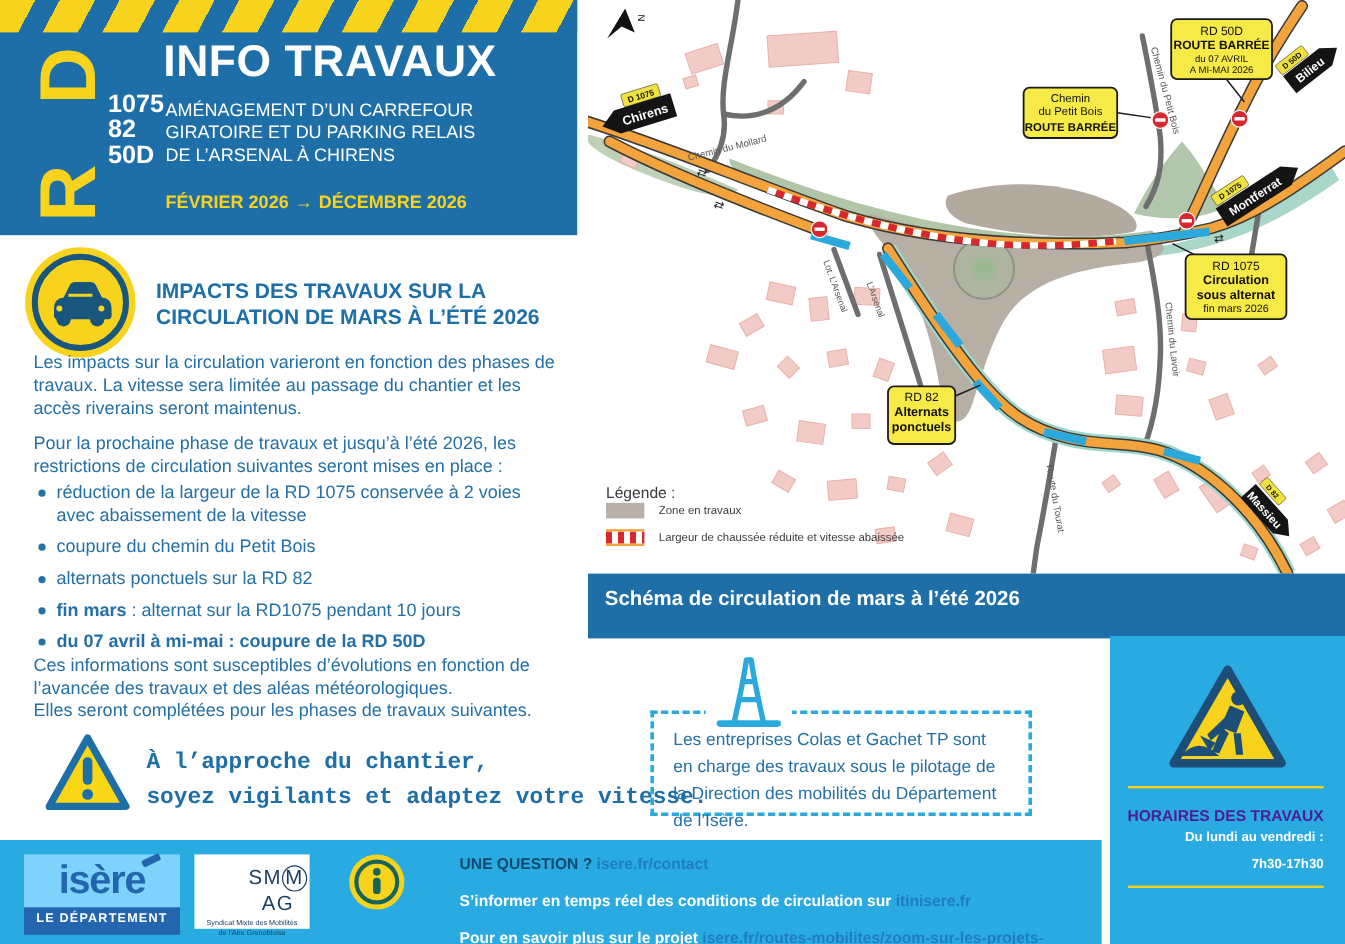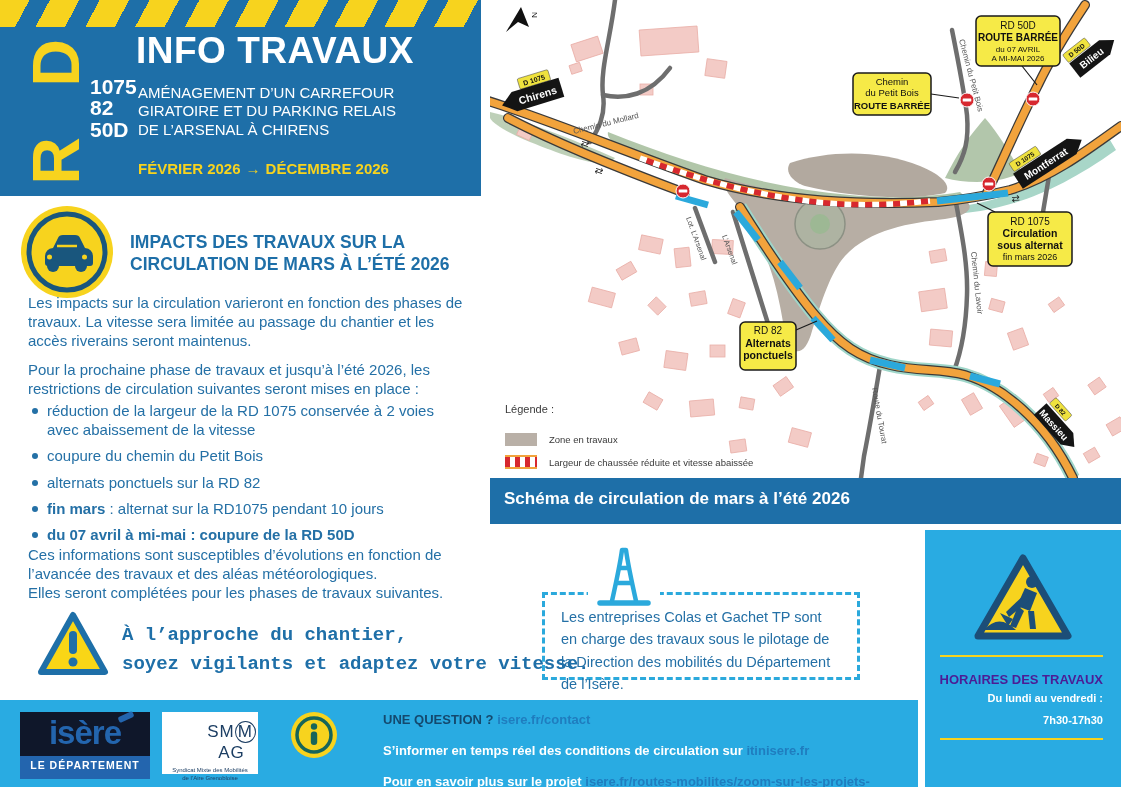--- a/index.html
+++ b/index.html
@@ -28,45 +28,45 @@
   .bullets li{position:relative;padding-left:17px;margin-bottom:7px;}
   .bullets li::before{content:"";position:absolute;left:2px;top:7px;width:6px;height:6px;
                       border-radius:50%;background:#2470A6;}
   .warning-text{position:absolute;left:122px;top:621px;color:#1E6FA8;font-weight:bold;
                 font-size:19px;line-height:1.5;font-family:Liberation Mono, monospace;}
 
   
   .map-wrap{position:absolute;left:490px;top:0;width:631px;height:478px;background:#fff;}
   svg text{font-family:"Liberation Sans",sans-serif;}
   .legend{position:absolute;left:505px;top:403px;font-size:9.5px;color:#3a3a3a;}
-  .legend .lg-title{font-size:11px;margin-bottom:18px;}
+  .legend .lg-title{font-size:13px;margin-bottom:1px;}
   .legend .row{display:flex;align-items:center;margin-bottom:9px;}
   .sw-zone{width:32px;height:13px;background:#B9B0A7;margin-right:12px;}
   .sw-check{width:32px;height:10px;margin-right:12px;border-top:2px solid #F2A33C;border-bottom:2px solid #F2A33C;
             background:repeating-linear-gradient(90deg,#D7282F 0 5px,#fff 5px 10px);}
-  .caption-bar{position:absolute;left:490px;top:478px;width:631px;height:46px;background:#1E6FA8;
+  .caption-bar{position:absolute;left:490px;top:478px;width:631px;height:54px;background:#1E6FA8;
                color:#fff;font-weight:bold;font-size:17px;line-height:42px;padding-left:14px;box-sizing:border-box;}
 
   
   .cone-wrap{position:absolute;left:588px;top:538px;width:72px;height:72px;background:#fff;z-index:2;
              display:flex;align-items:center;justify-content:center;}
   .note-box{position:absolute;left:542px;top:592px;width:318px;height:88px;border:3px dashed #2BA9DC;
             box-sizing:border-box;padding:11px 16px;color:#2470A6;font-size:14.5px;line-height:1.55;z-index:1;}
 
   
   .sidebar{position:absolute;left:925px;top:530px;width:196px;height:257px;background:#29ABE2;}
   .yline{position:absolute;left:15px;width:163px;height:2px;background:#F7D31E;}
   .sb-heading{position:absolute;left:5px;top:142px;width:173px;text-align:right;color:#4c1d95;
               font-weight:bold;font-size:13px;}
   .sb-text{position:absolute;left:5px;width:173px;text-align:right;color:#fff;font-weight:bold;font-size:11px;}
 
   
   .bottom-bar{position:absolute;left:0;top:700px;width:918px;height:87px;background:#29ABE2;}
   .isere-logo{position:absolute;left:20px;top:12px;width:130px;height:62px;}
-  .isere-top{position:relative;height:44px;background:#0f172a;text-align:center;}
+  .isere-top{position:relative;height:44px;background:#7dd3fc;text-align:center;}
   .isere-name{color:#2365AE;font-weight:bold;font-size:33px;line-height:42px;letter-spacing:-1px;}
   .isere-dab{position:absolute;right:16px;top:2px;width:16px;height:6px;background:#2365AE;
              transform:rotate(-25deg);border-radius:2px;}
   .isere-bottom{height:23px;background:#2365AE;color:#fff;font-weight:bold;font-size:10.5px;
                 letter-spacing:1px;text-align:center;line-height:18px;}
   .smmag-logo{position:absolute;left:162px;top:12px;width:96px;height:62px;background:#fff;text-align:center;}
   .smmag-name{margin-top:9px;color:#1C3E63;font-size:17px;letter-spacing:1px;padding-left:43px;}
   .smmag-name .circled{display:inline-block;border:1.5px solid #1C3E63;border-radius:50%;padding:0 2px;}
   .smmag-sub{margin-top:4px;color:#1C3E63;font-size:6px;line-height:1.3;}
   .info-icon{position:absolute;left:290px;top:11px;}

